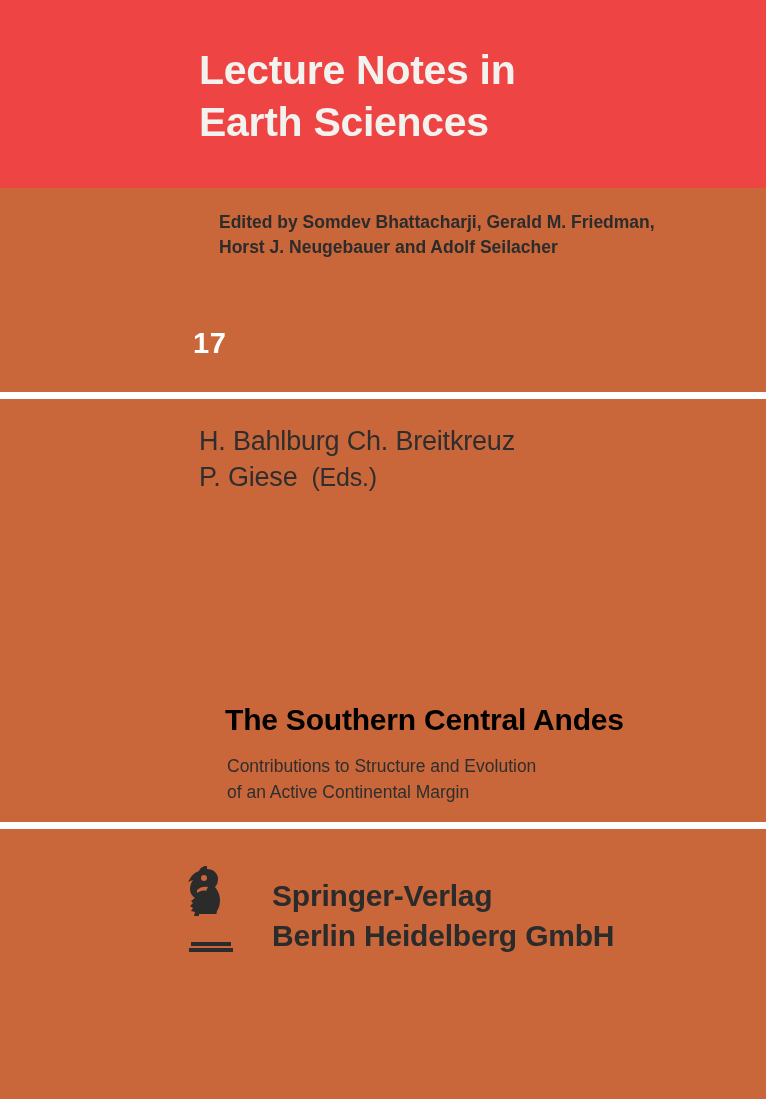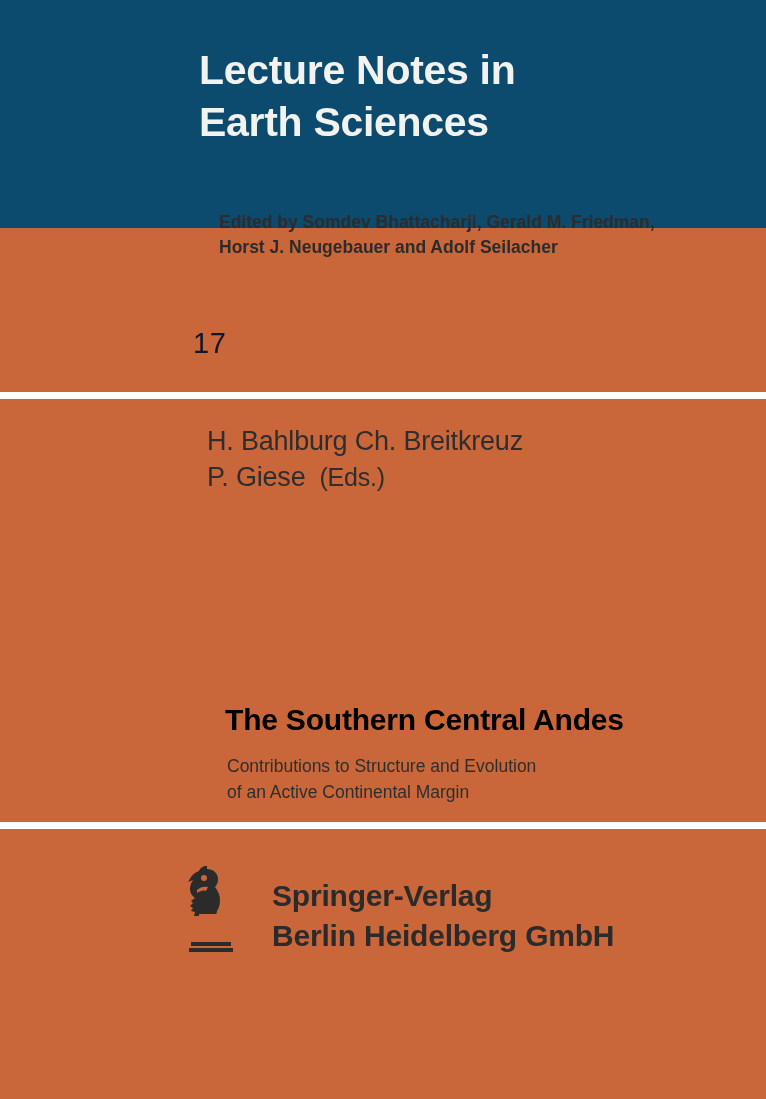--- a/index.html
+++ b/index.html
@@ -16,22 +16,22 @@
     height: 1099px;
     background: #c9663a;
     overflow: hidden;
   }
   
   .series-band {
     position: absolute;
     left: 0;
     top: 0;
     width: 766px;
-    height: 228px;
-    background: #0c4a6e;
+    height: 188px;
+    background: #ef4444;
   }
   .series-title {
     position: absolute;
     left: 199px;
     top: 44px;
     width: 540px;
     color: #f2f2ef;
     font-size: 41px;
     font-weight: bold;
     line-height: 1.28;
@@ -50,23 +50,23 @@
     font-size: 17.5px;
     font-weight: bold;
     line-height: 1.45;
   }
   .editors-line { display: block; margin-left: 20px; }
   
   .volume-number {
     position: absolute;
     left: 193px;
     top: 327px;
-    color: #0f172a;
+    color: #ffffff;
     font-size: 29px;
-    font-weight: normal;
+    font-weight: bold;
     letter-spacing: 0.5px;
   }
   
   .rule {
     position: absolute;
     left: 0;
     width: 766px;
     height: 7px;
     background: #ffffff;
   }
@@ -76,21 +76,21 @@
   .vol-editors {
     position: absolute;
     left: 199px;
     top: 424px;
     width: 560px;
     color: #2e2e2e;
     font-size: 27px;
     line-height: 1.32;
     letter-spacing: -0.2px;
   }
-  .vol-editors-line { display: block; margin-left: 8px; }
+  .vol-editors-line { display: block; }
   .eds-tag {
     font-size: 25px;
     padding-left: 14px;
   }
   
   .book-title {
     position: absolute;
     left: 225px;
     top: 703px;
     width: 520px;

